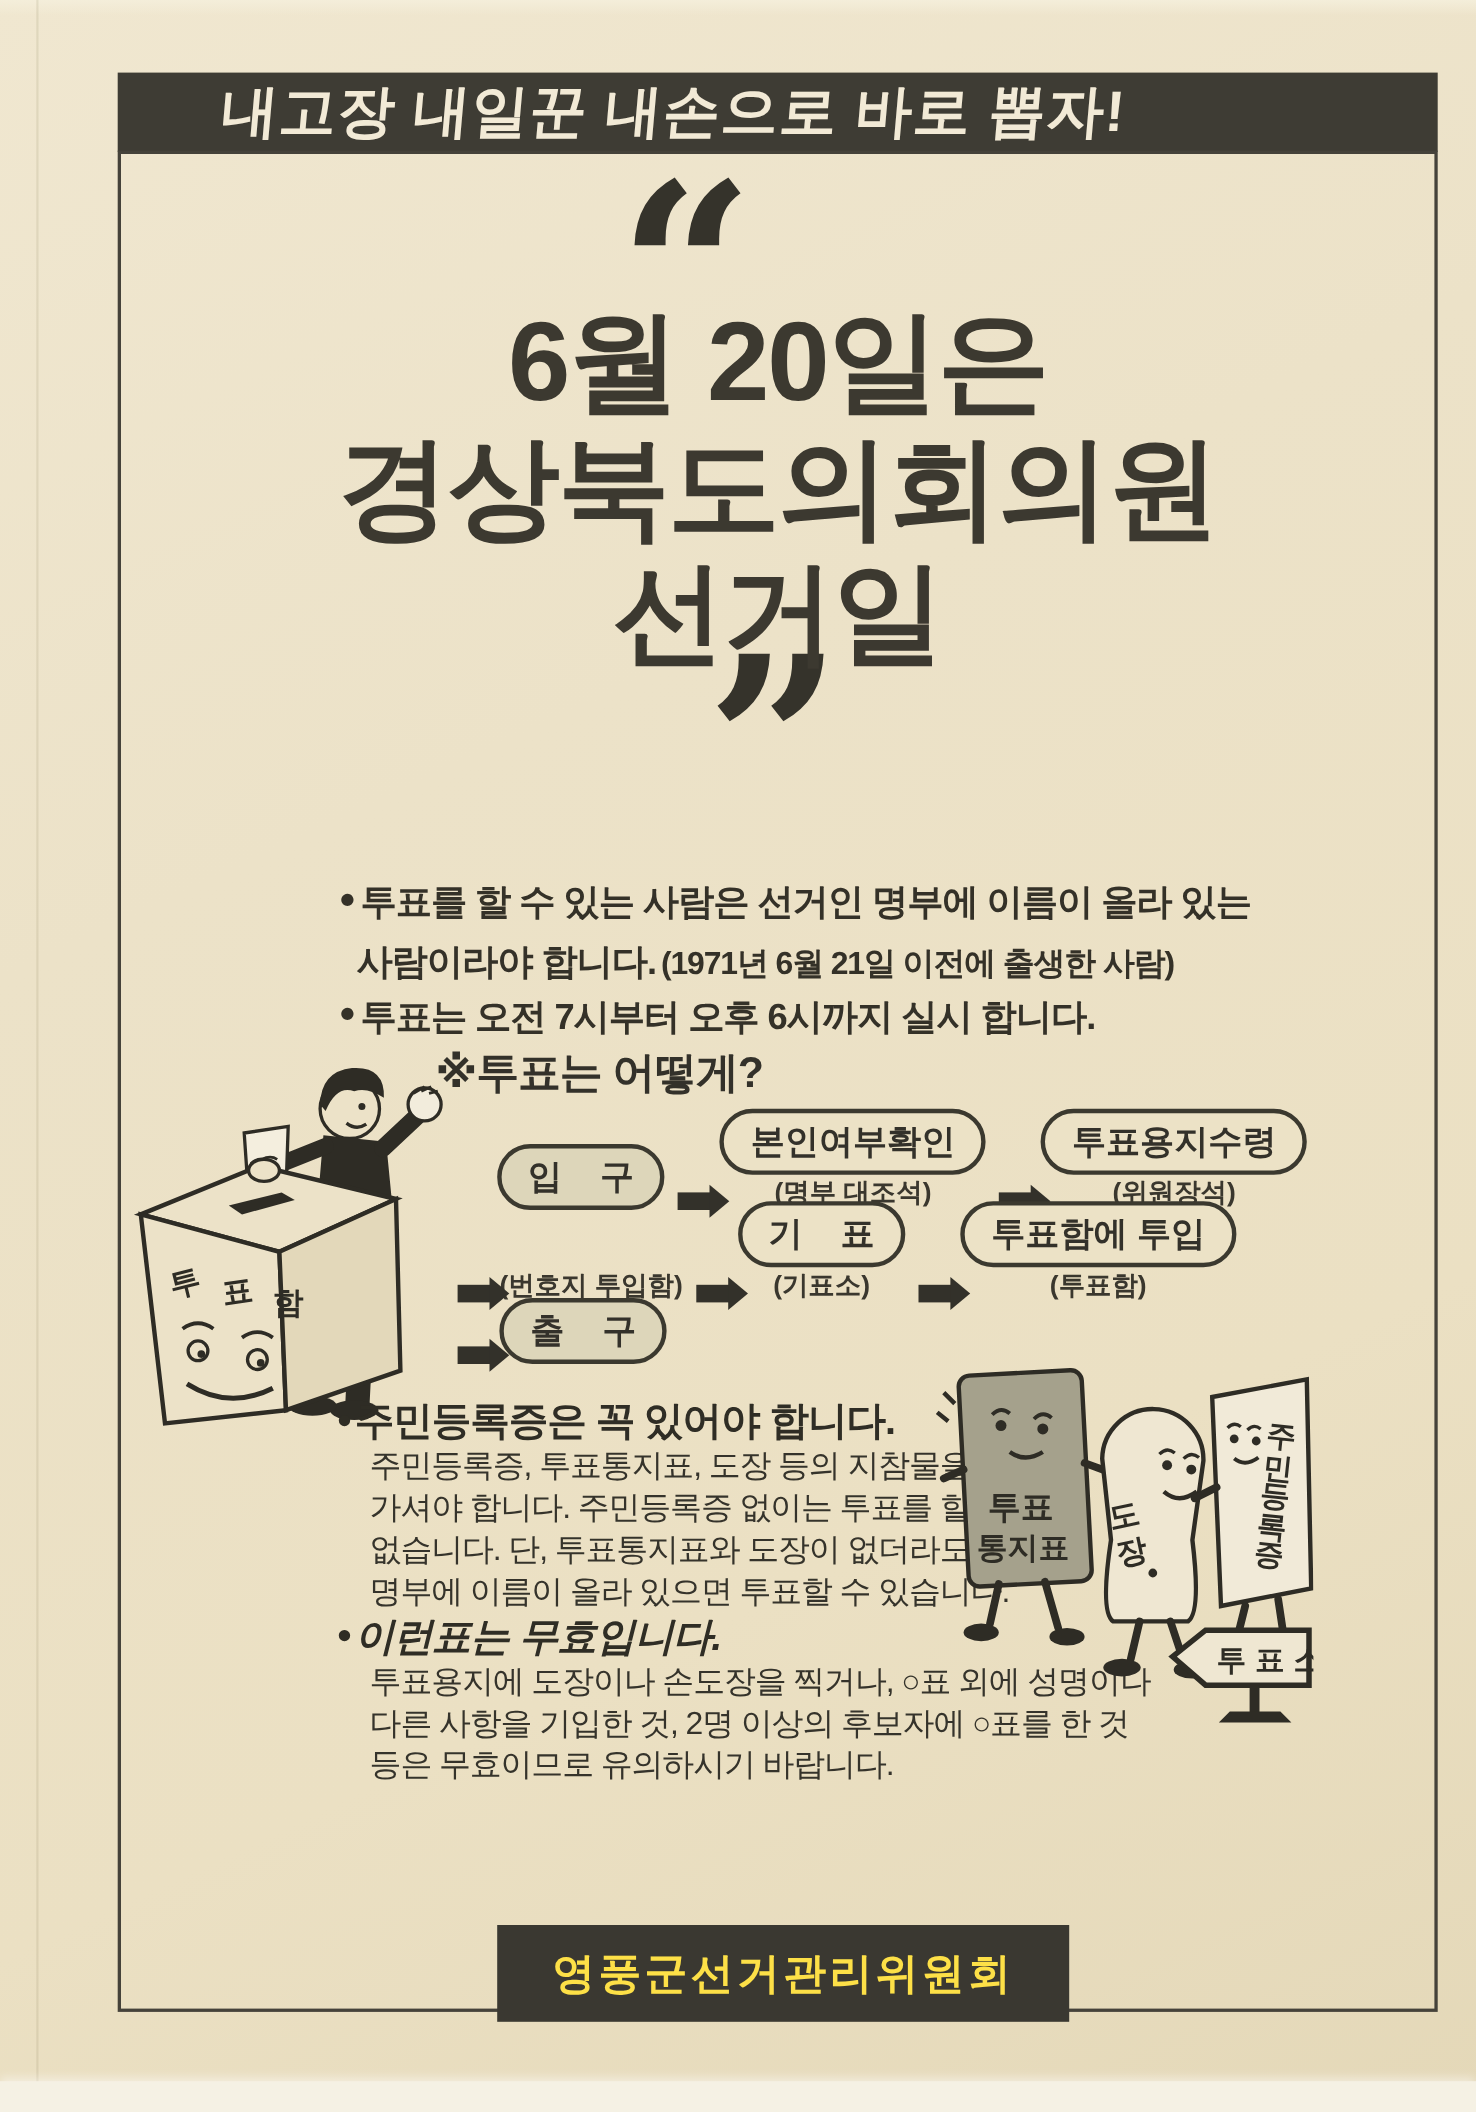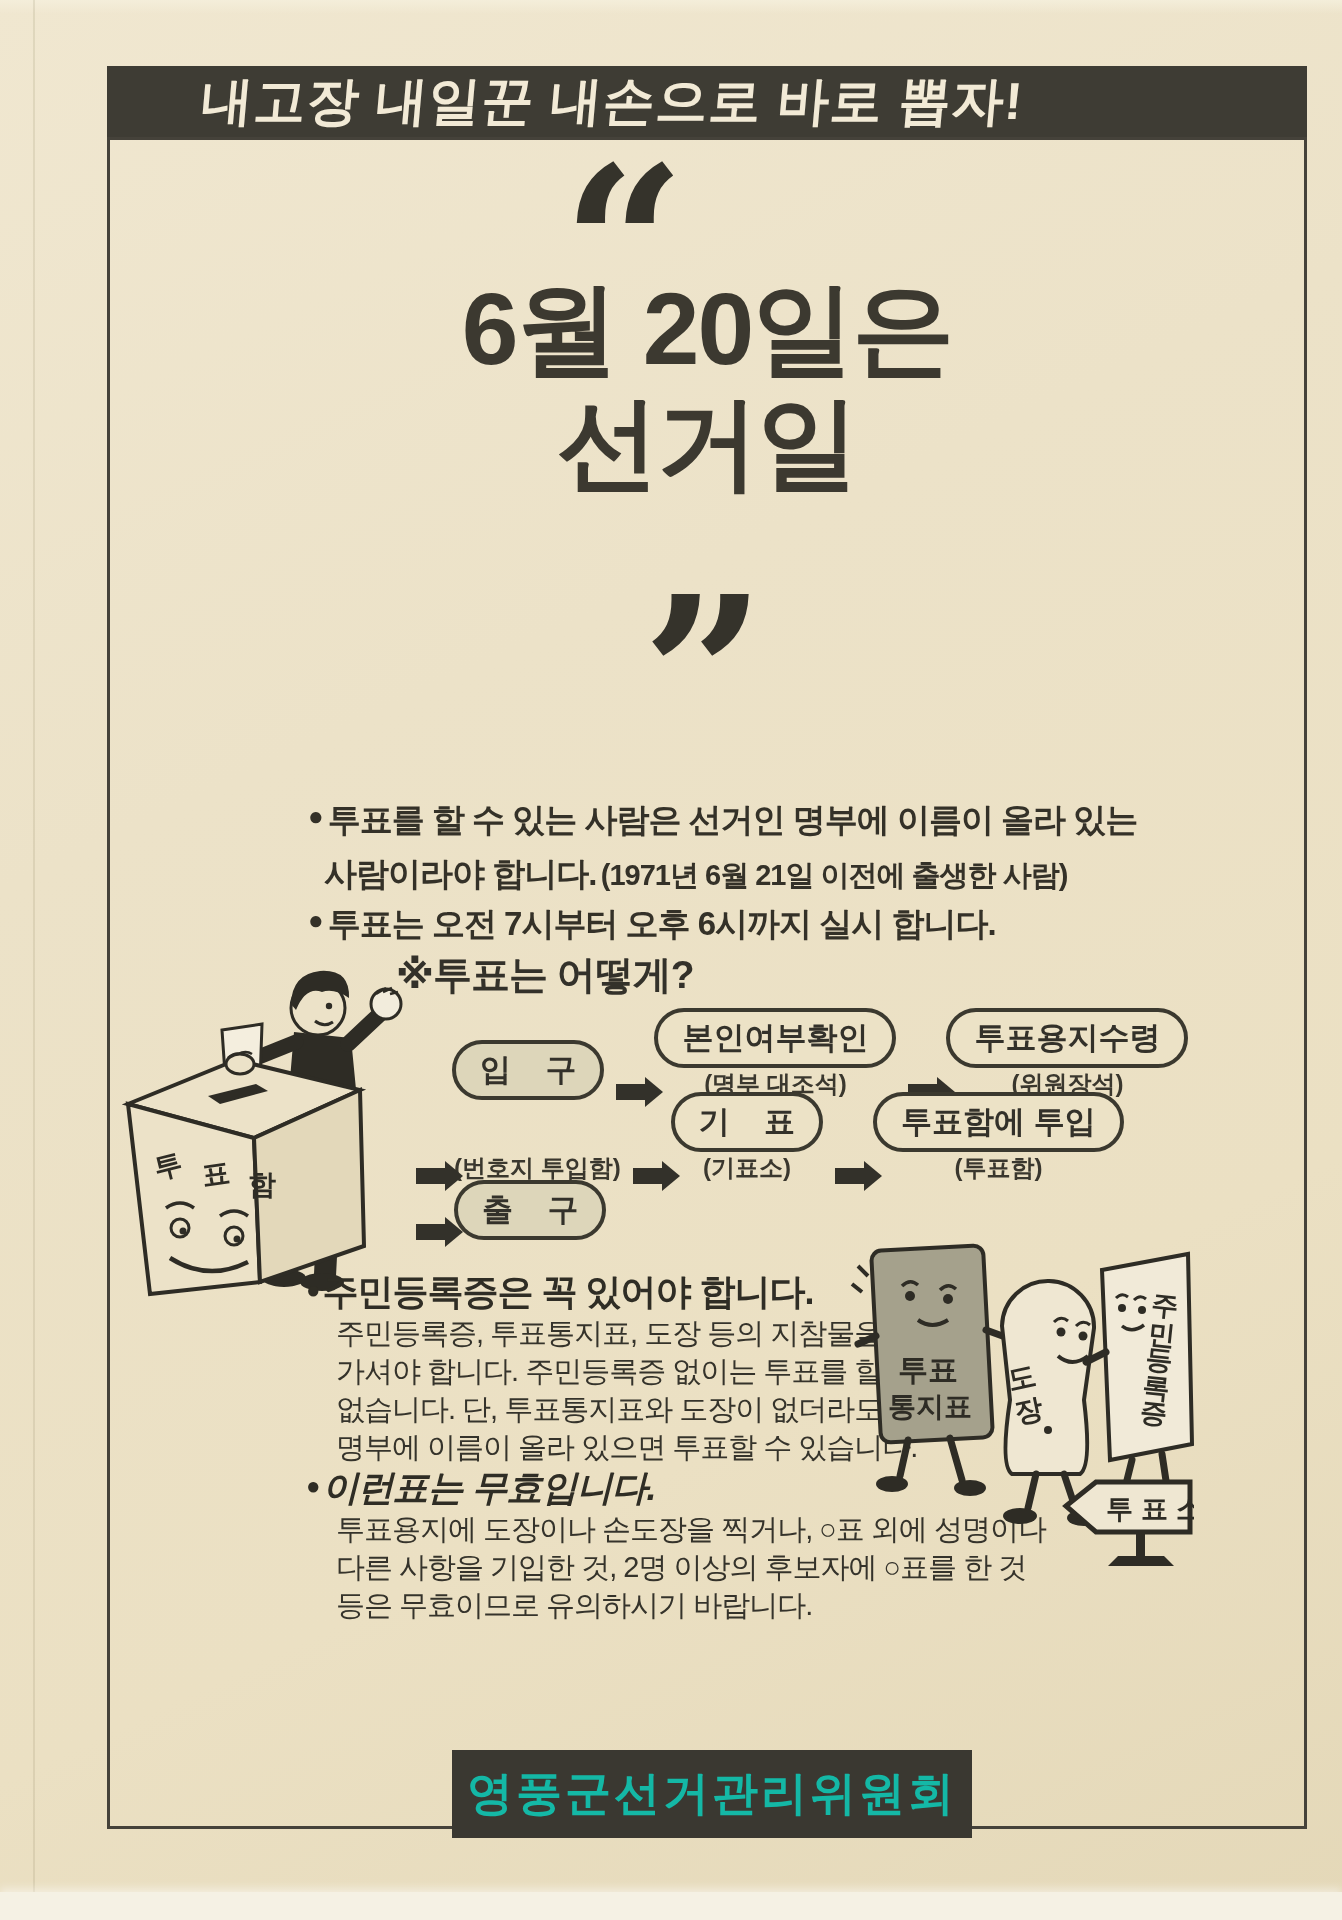--- a/index.html
+++ b/index.html
@@ -83,40 +83,41 @@
   .h-id{left:306px;top:1268px;}
   .p-id{left:336px;top:1314px;}
   .h-invalid{left:306px;top:1464px;font-style:italic;}
   .p-invalid{left:336px;top:1510px;}
 
   
   .footer-box{
     position:absolute;left:452px;top:1750px;width:520px;height:88px;
     background:#3a3831;display:flex;align-items:center;justify-content:center;
   }
-  .footer-box .org{color:#14b8a6;font-size:46px;font-weight:900;letter-spacing:3px;white-space:pre;}
+  .footer-box .org{color:#fde047;font-size:39px;font-weight:900;letter-spacing:3px;white-space:pre;}
 </style>
 </head>
 <body>
 
 <div class="poster">
   <div class="top-edge"></div>
   <div class="fold-line"></div>
 
   <div class="banner">
     <span class="slogan">내고장 내일꾼 내손으로 바로 뽑자!</span>
   </div>
 
   <div class="frame"></div>
 
   <div class="quote open">“</div>
   <div class="quote close">”</div>
 
   <div class="title">
     <div class="line">6월 20일은</div>
+    <div class="line">경상북도의회의원</div>
     <div class="line">선거일</div>
   </div>
 
   <div class="bullet bullet1">
     <div class="l1">
       <span class="mark">●</span><span class="b-main">투표를 할 수 있는 사람은 선거인 명부에 이름이 올라 있는</span>
     </div>
     <div class="l2">
       <span class="b-main">사람이라야 합니다.</span>
       <span class="b-note">(1971년 6월 21일 이전에 출생한 사람)</span>

